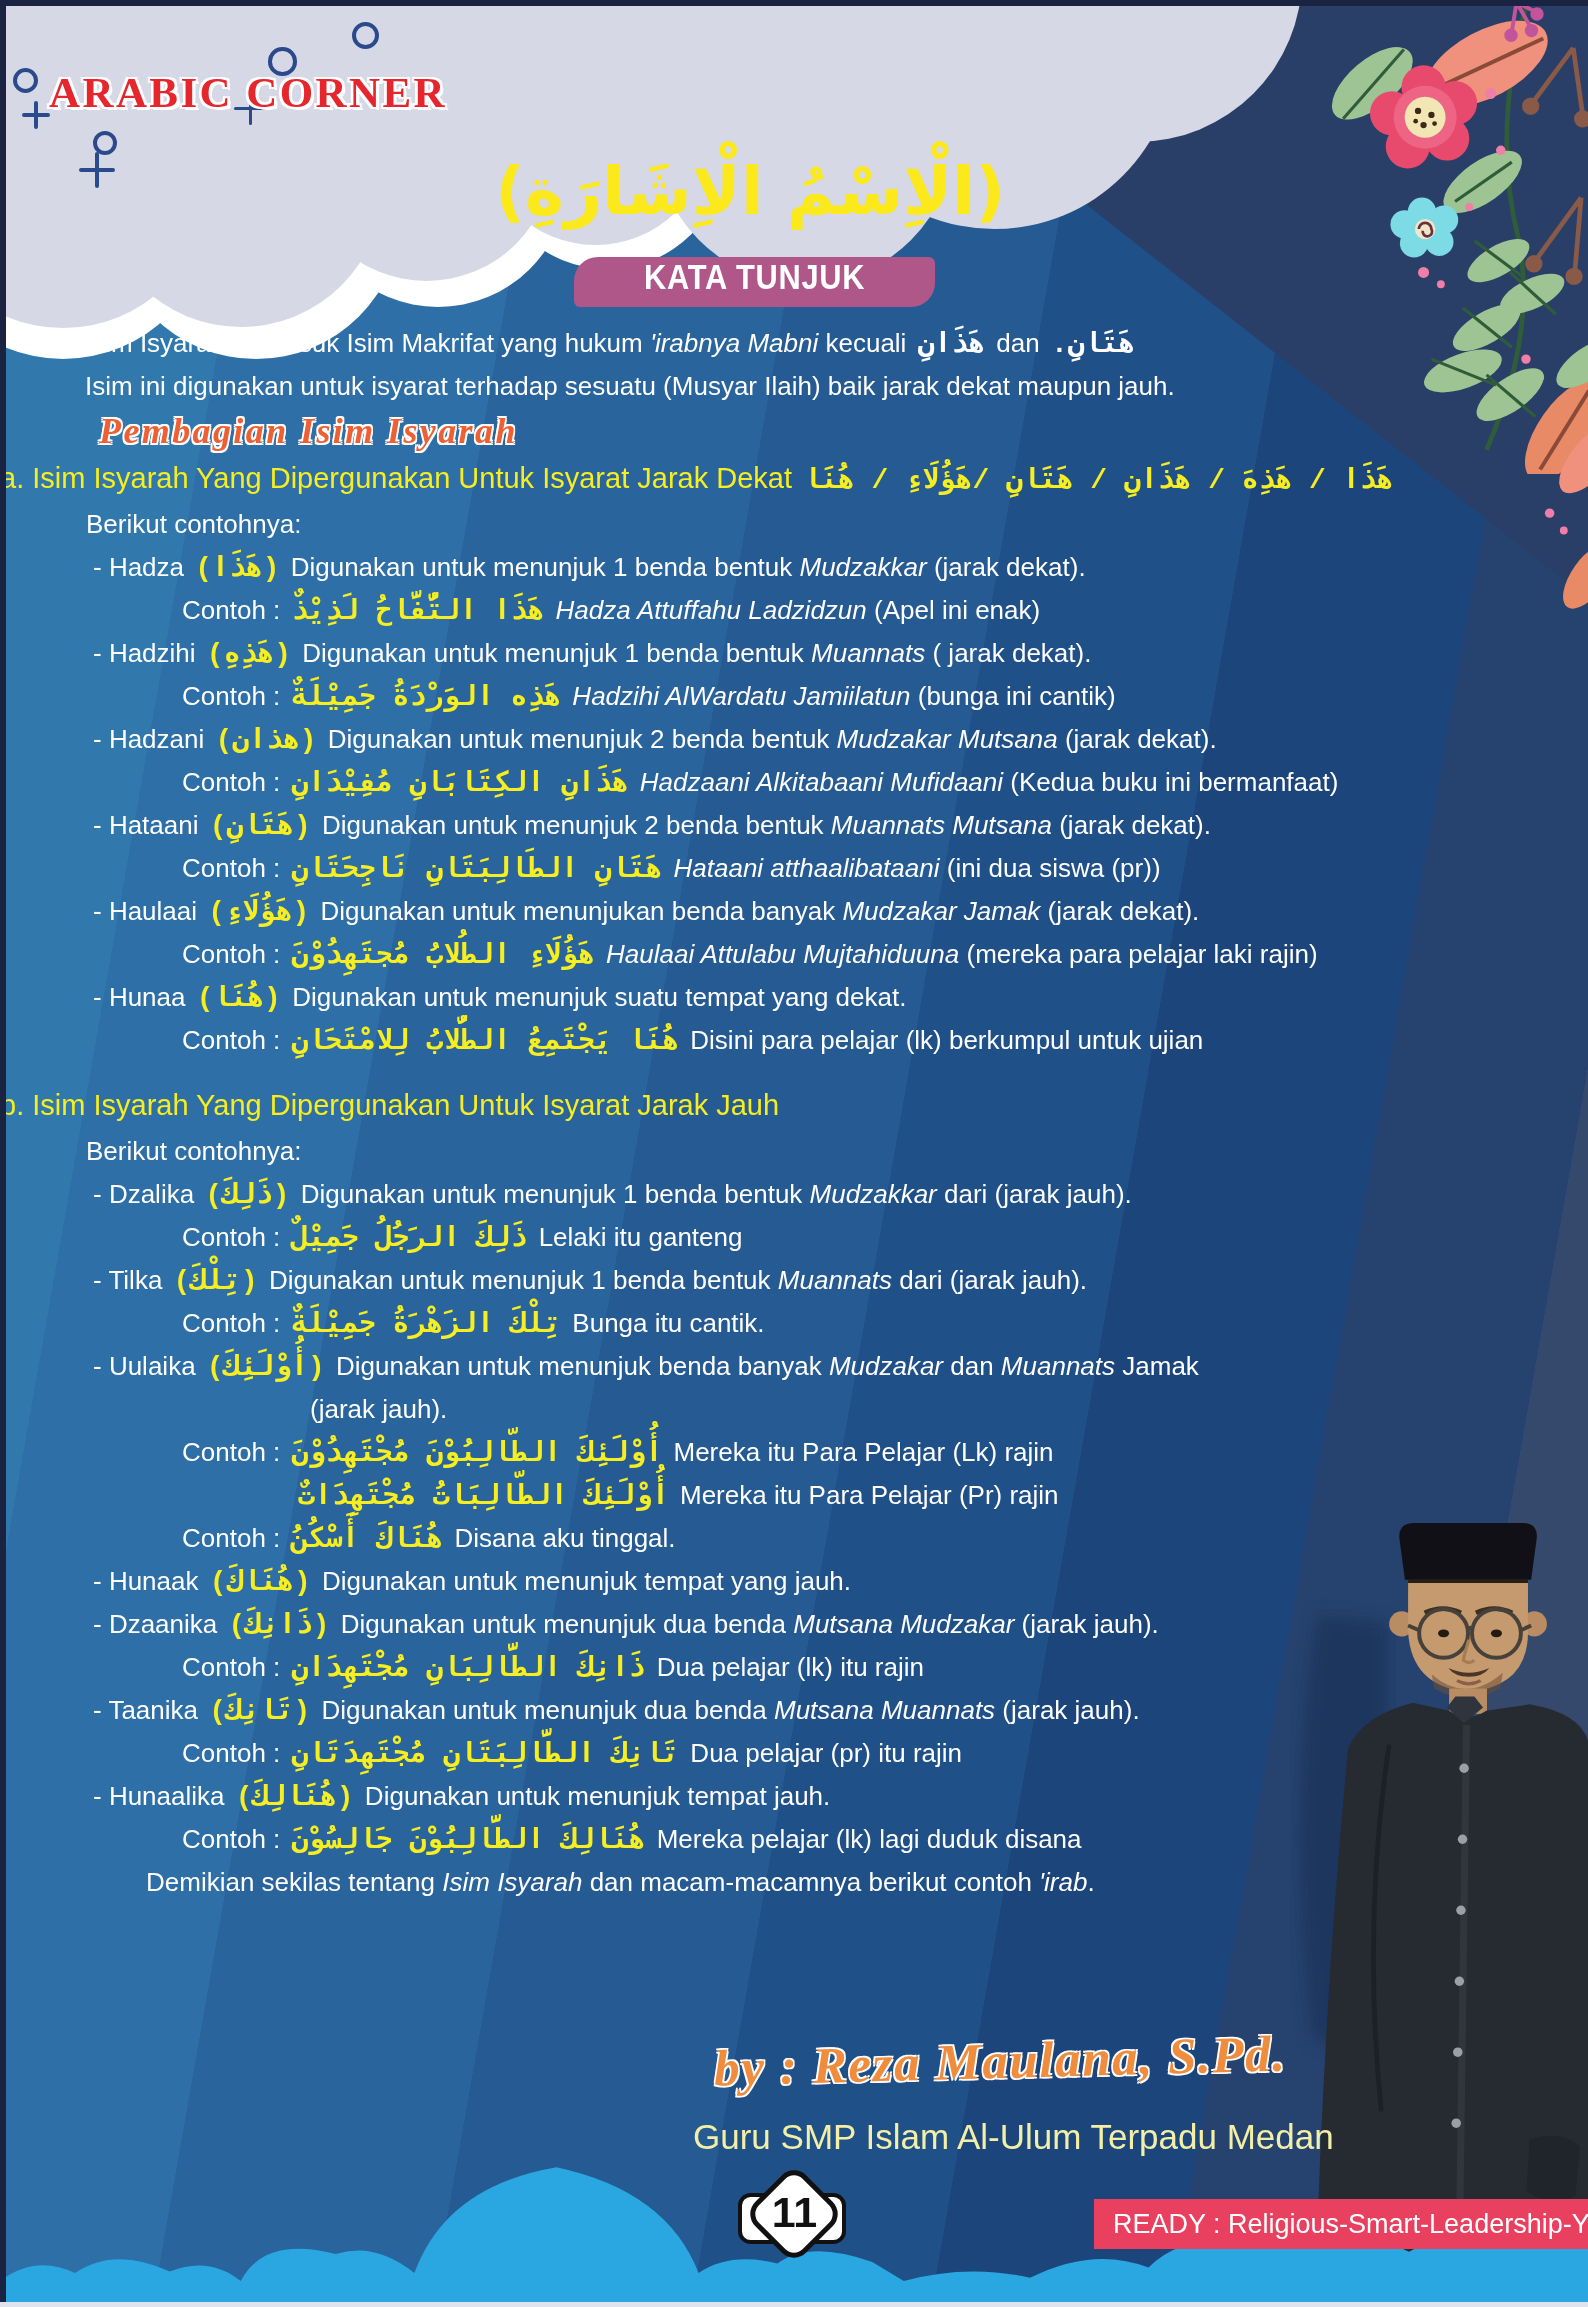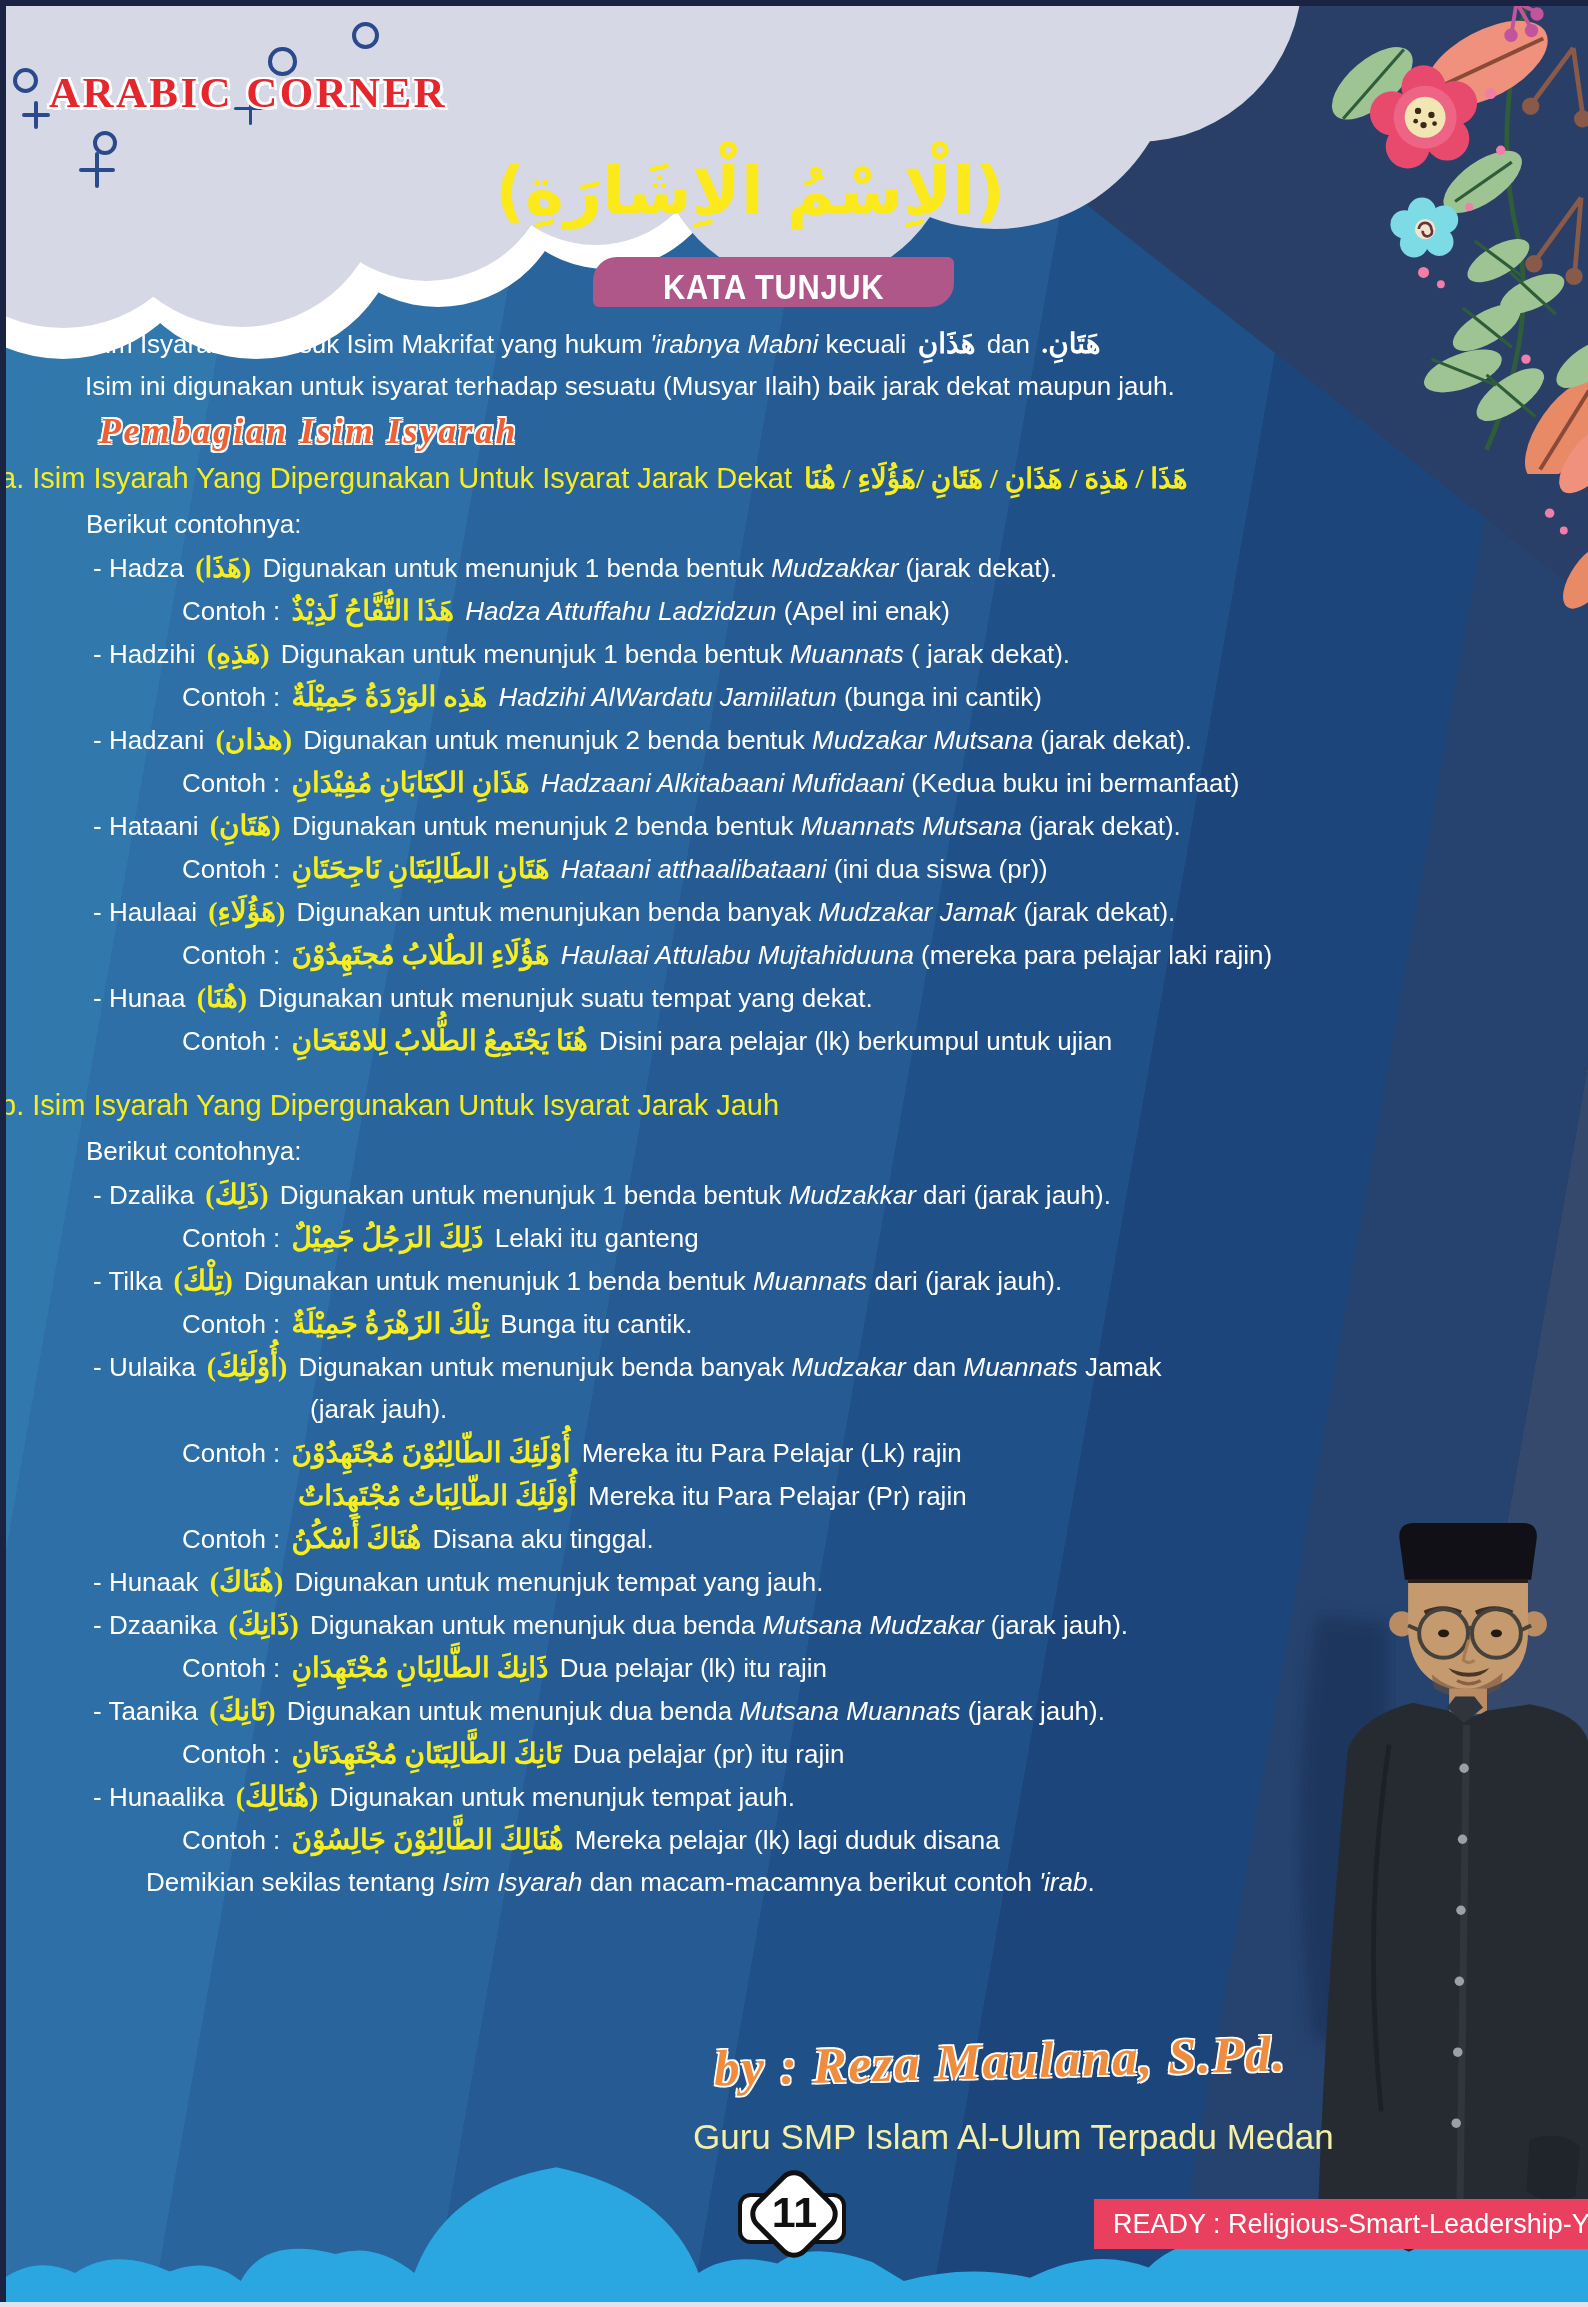--- a/index.html
+++ b/index.html
@@ -40,23 +40,23 @@
   .plus::before{content:"";position:absolute;left:44%;top:0;width:12%;height:100%;background:#2b4a8c;border-radius:2.4px;}
   .plus::after{content:"";position:absolute;top:44%;left:0;height:12%;width:100%;background:#2b4a8c;border-radius:2.4px;}
   .ring{position:absolute;border:4.7px solid #2b4a8c;border-radius:50%;z-index:4;}
 
   .title-arabic{
     position:absolute;left:474px;top:133px;width:552px;z-index:4;text-align:center;
     font-family:"DejaVu Sans",sans-serif;font-weight:bold;font-size:66px;line-height:118px;
     color:#fbe91c;direction:rtl;
   }
   .kata-badge{
-    position:absolute;left:593px;top:257px;width:361px;height:50px;z-index:4;
+    position:absolute;left:574px;top:257px;width:361px;height:50px;z-index:4;
     background:#b0578a;border-radius:24px 6.3px 24px 6.3px;
-    display:flex;align-items:flex-end;justify-content:center;
+    display:flex;align-items:flex-start;justify-content:center;
   }
   .kata-badge span{
     color:#fff;font-weight:bold;font-size:35px;letter-spacing:0.8px;transform:scaleX(.88);
     font-family:"Liberation Sans",sans-serif;white-space:nowrap;
   }
 
   
   #content{position:absolute;left:0;top:322px;width:1571px;z-index:5;}
   .line{position:relative;height:43px;line-height:43px;white-space:nowrap;font-size:26px;color:#fff;}
   .t-intro{margin-left:85px;}
@@ -66,21 +66,21 @@
   .t-sub{margin-left:86px;}
   .t-item{margin-left:93px;}
   .t-contoh{margin-left:182px;}
   .t-contoh2{margin-left:294px;}
   .t-wrap{margin-left:310px;}
   .t-close{margin-left:146px;}
   .t-semoga{margin-left:466px;}
   .seg-i{font-style:italic;}
   .seg-h{color:#f6ee20;font-size:29px;}
   .seg-a,.seg-aw{
-    font-family:Liberation Serif, serif;font-weight:bold;font-size:28px;
+    font-family:Liberation Mono, monospace;font-weight:bold;font-size:28px;
     direction:rtl;unicode-bidi:isolate;display:inline-block;padding:0 4px;vertical-align:baseline;
   }
   .seg-a{color:#f6ee20;}
   .seg-aw{color:#fff;}
   .seg-sc{
     font-family:"Liberation Serif",serif;font-style:italic;font-weight:bold;
     font-size:36px;letter-spacing:2.4px;color:#ee5f33;
     text-shadow:-1.6px -1.6px 0 #fff,1.6px -1.6px 0 #fff,-1.6px 1.6px 0 #fff,1.6px 1.6px 0 #fff,0 -1.6px 0 #fff,0 1.6px 0 #fff,-1.6px 0 0 #fff,1.6px 0 0 #fff;
   }
 

